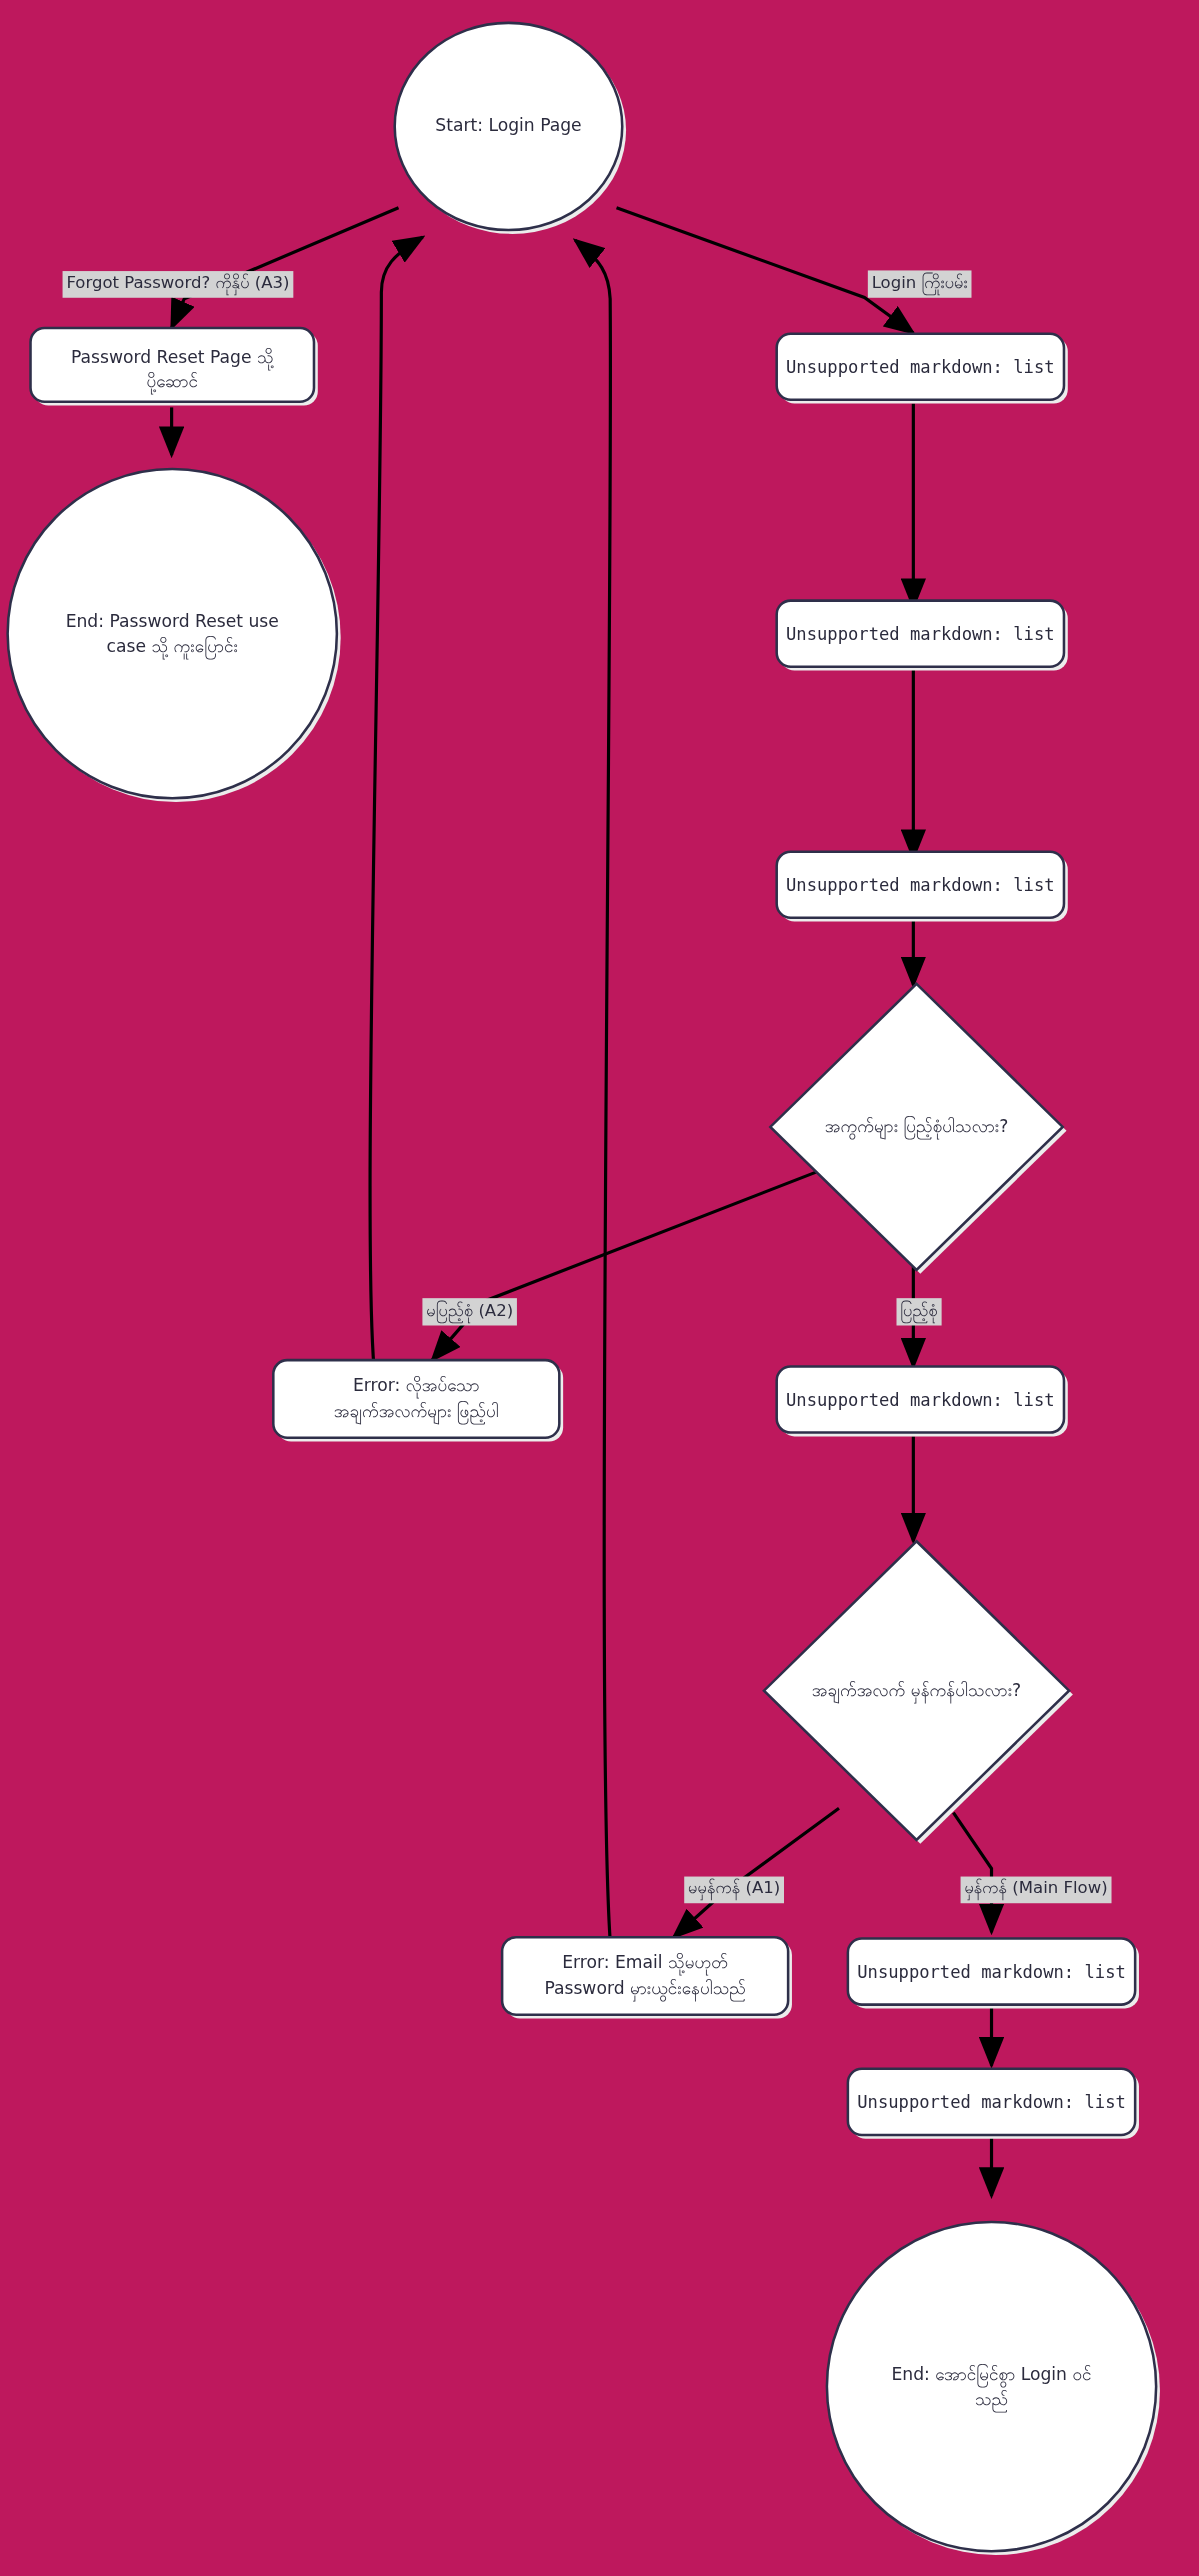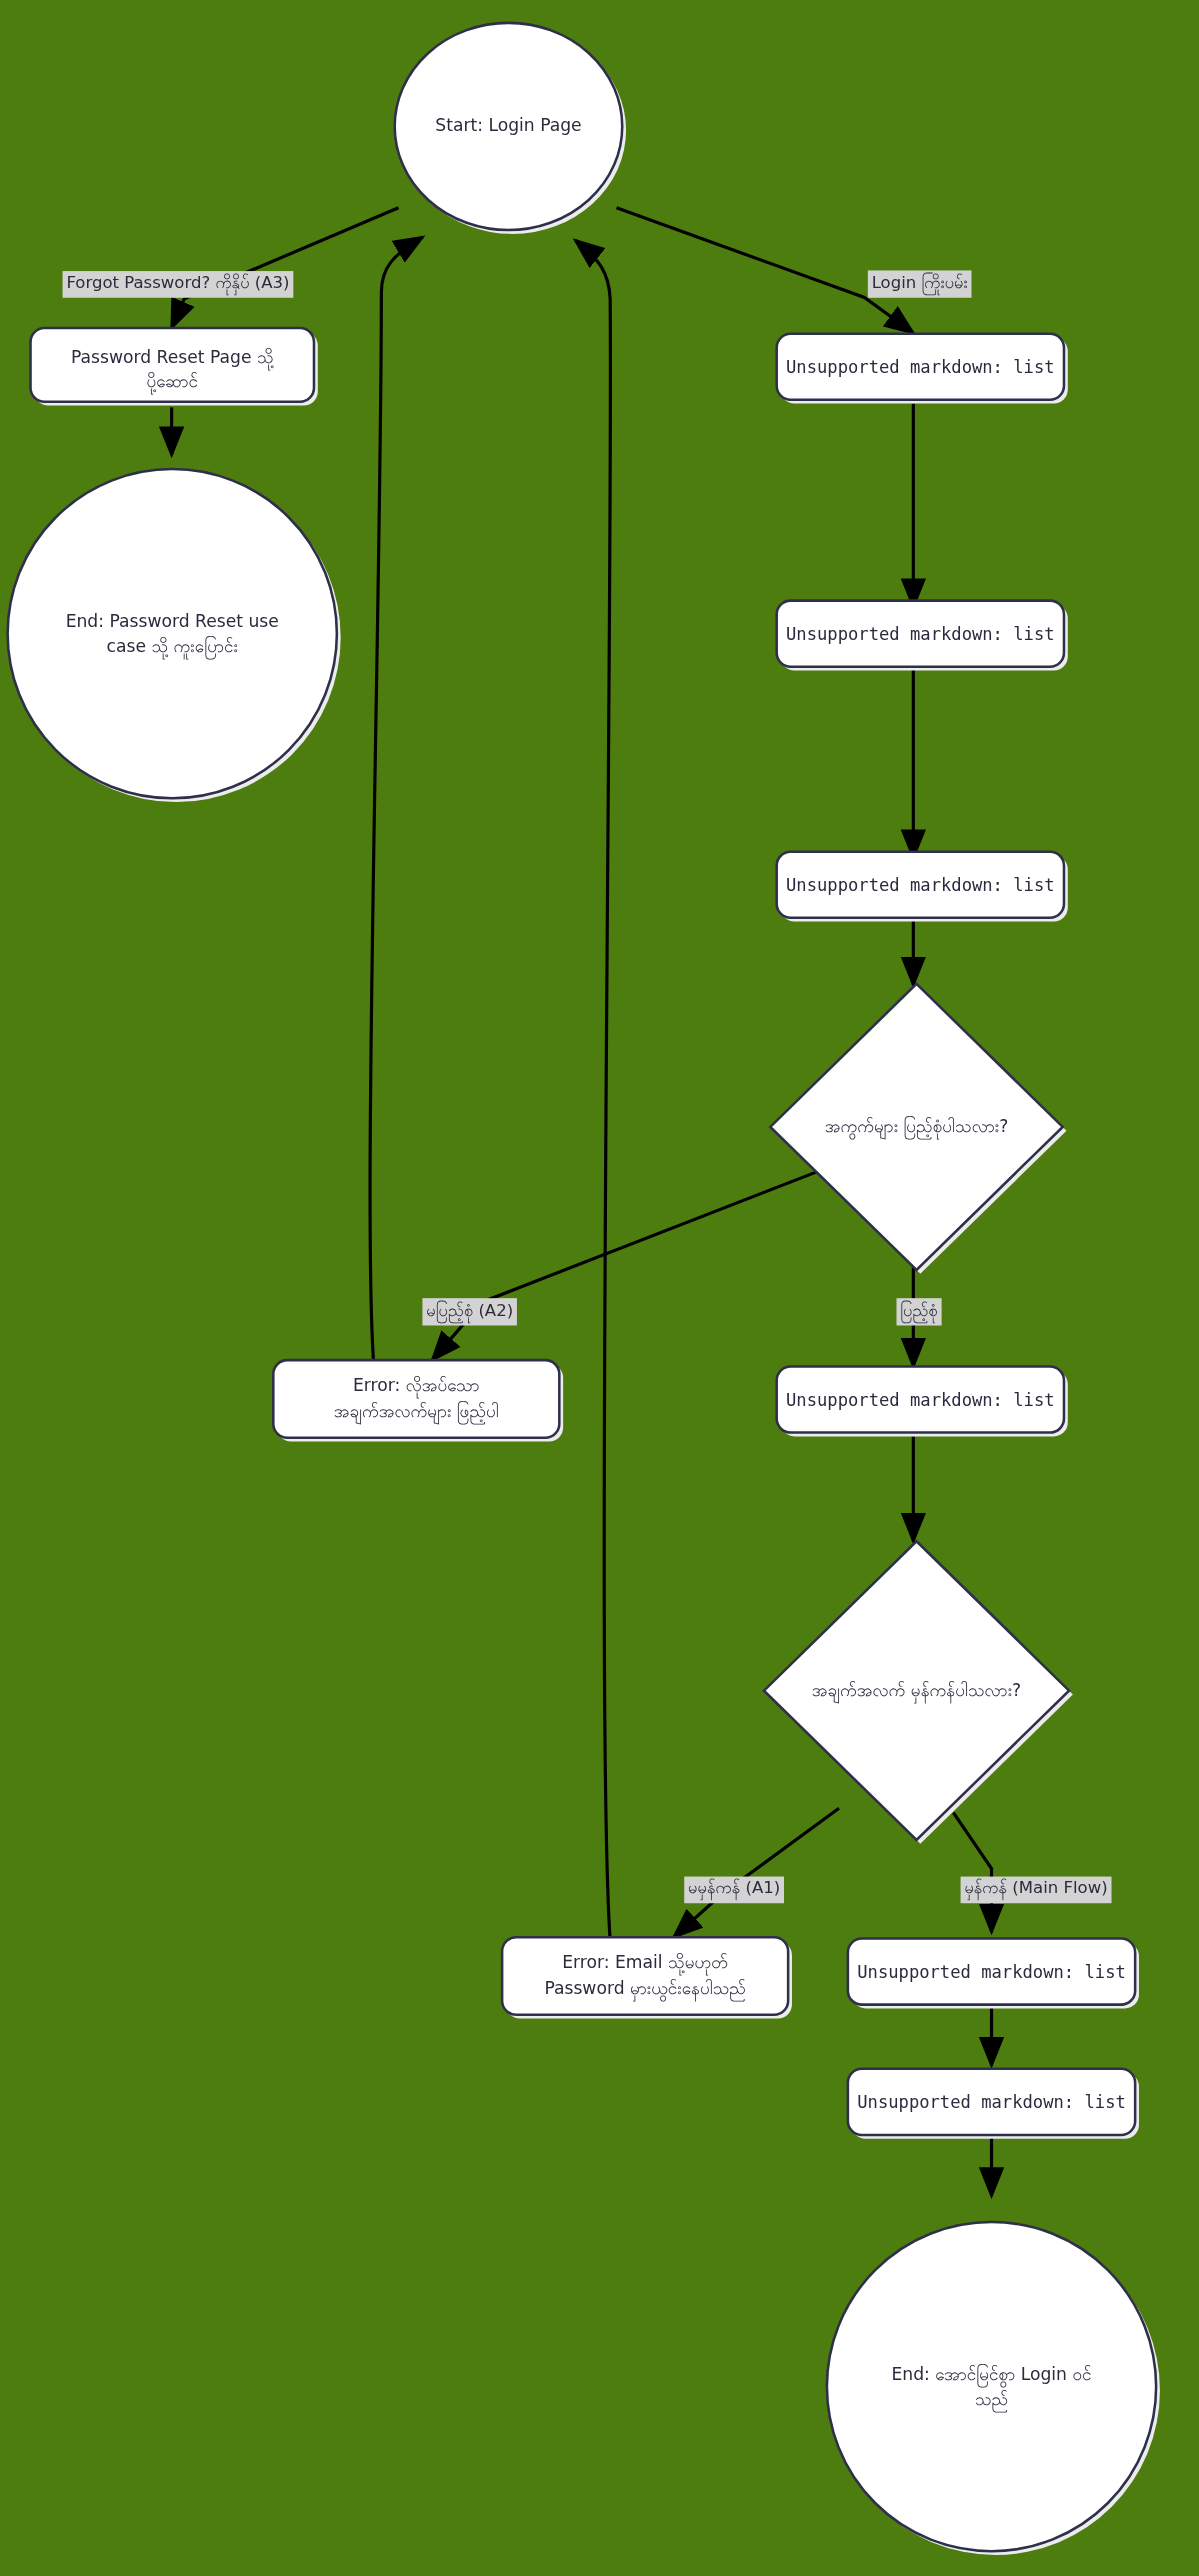--- a/index.html
+++ b/index.html
@@ -7,21 +7,21 @@
     padding: 0;
     background: #ffffff;
   }
   body {
     font-family: "DejaVu Sans", "Liberation Sans", sans-serif;
   }
   #diagram-root {
     position: relative;
     width: 1200px;
     height: 2576px;
-    background: #4d7c0f;
+    background: #be185d;
     overflow: hidden;
   }
   svg#flow-svg {
     position: absolute;
     left: 0;
     top: 0;
     width: 1200px;
     height: 2576px;
   }
   .node-shape {

